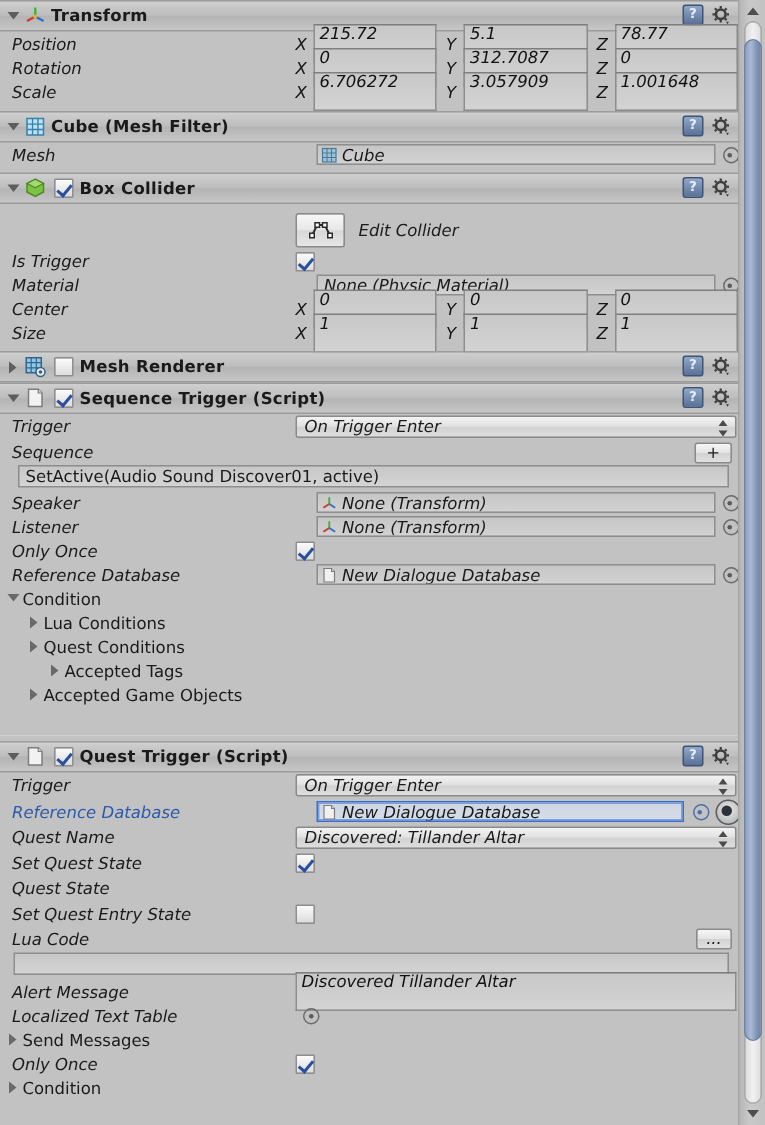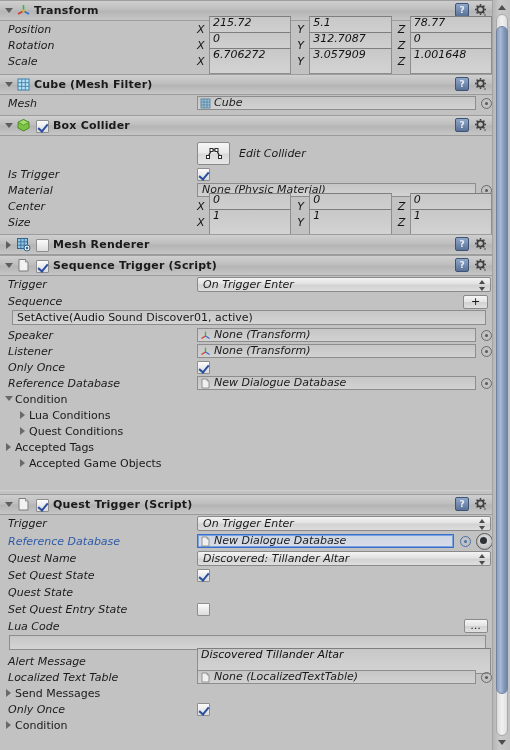--- a/index.html
+++ b/index.html
@@ -131,25 +131,26 @@
     line-height: 12px;
     padding: 0 2px 0 3px;
     color: #111;
     white-space: nowrap;
     overflow: hidden;
   }
   .obj-field {
     height: 14px;
     background: linear-gradient(to bottom, #c6c6c6, #d2d2d2);
     border: 1px solid #8d8d8d;
-    display: flex; align-items: flex-end;
+    display: flex; align-items: center;
     padding-left: 2px;
     font-size: 11px;
     overflow: hidden;
     white-space: nowrap;
+    margin-left: 14px;
   }
   .obj-field.focused {
     border: 1px solid #3b6fce;
     box-shadow: 0 0 0 1px #7aa2e0 inset;
     background: linear-gradient(to bottom, #cdd6e4, #d8dde6);
   }
   .popup {
     height: 15px;
     background: linear-gradient(to bottom, #f3f3f3 0%, #e2e2e2 45%, #d2d2d2 55%, #dedede 100%);
     border: 1px solid #8a8a8a;
@@ -668,21 +669,21 @@
       <span class="label">Condition</span>
     </div>
     <div class="sub-fold" style="padding-left:17px">
       <span class="tri"></span>
       <span class="label">Lua Conditions</span>
     </div>
     <div class="sub-fold" style="padding-left:17px">
       <span class="tri"></span>
       <span class="label">Quest Conditions</span>
     </div>
-    <div class="sub-fold" style="padding-left:3px">
+    <div class="sub-fold" style="padding-left:31px">
       <span class="tri"></span>
       <span class="label">Accepted Tags</span>
     </div>
     <div class="sub-fold" style="padding-left:17px">
       <span class="tri"></span>
       <span class="label">Accepted Game Objects</span>
     </div>
 
     <div style="height:19px"></div>
     <div class="sep"></div>
@@ -777,29 +778,20 @@
     </div>
     <div style="height:3px"></div>
 
     <div class="row">
       <span class="label lbl-col">Alert Message</span>
       <span class="field" style="width:294px">Discovered Tillander Altar</span>
     </div>
 
     <div class="row">
       <span class="label lbl-col">Localized Text Table</span>
-      <span class="obj-field" style="width:281px">
-        <span class="ico" style="width:11px;height:11px;flex:0 0 11px">
-          <svg width="11" height="11" viewBox="0 0 11 11">
-              <path d="M2 1 L7 1 L9 3 L9 10 L2 10 Z" fill="#f0f0f0" stroke="#7d7d7d" stroke-width="0.8"></path>
-              <path d="M7 1 L7 3 L9 3" fill="#d5d5d5" stroke="#7d7d7d" stroke-width="0.7"></path>
-            </svg>
-        </span>
-        <span>None (LocalizedTextTable)</span>
-      </span>
       <span class="picker"></span>
     </div>
 
     <div class="sub-fold" style="padding-left:3px">
       <span class="tri"></span>
       <span class="label">Send Messages</span>
     </div>
 
     <div class="row">
       <span class="label lbl-col">Only Once</span>

